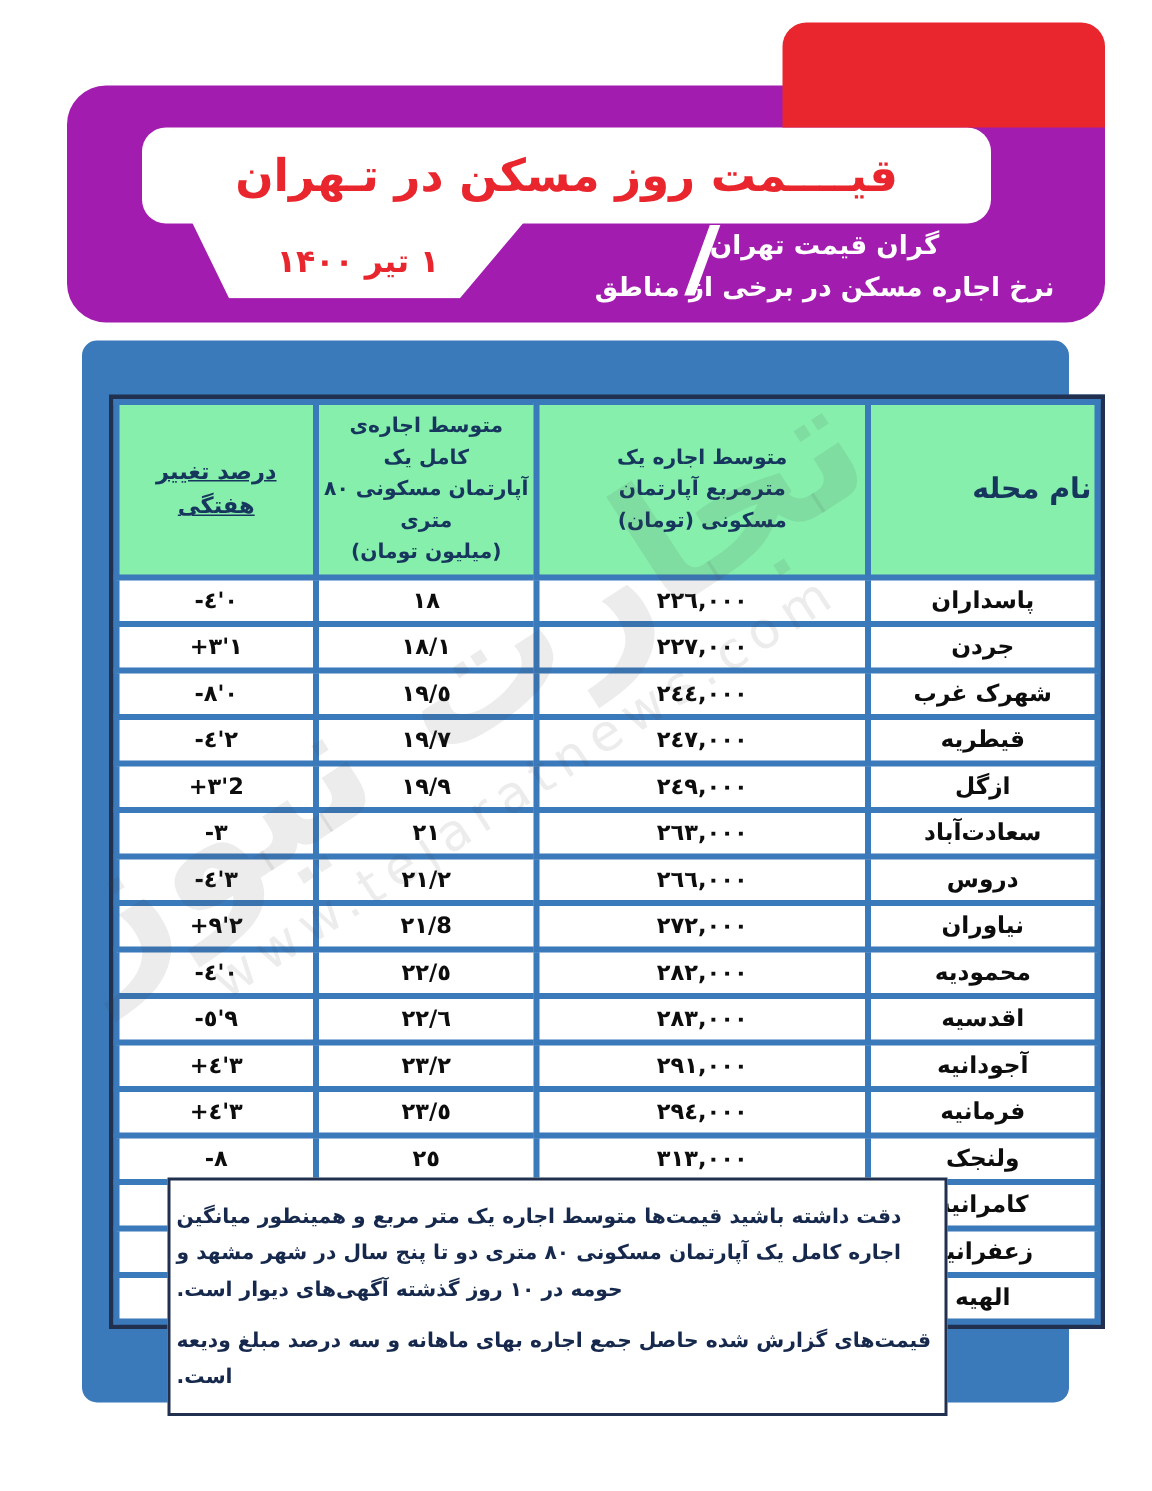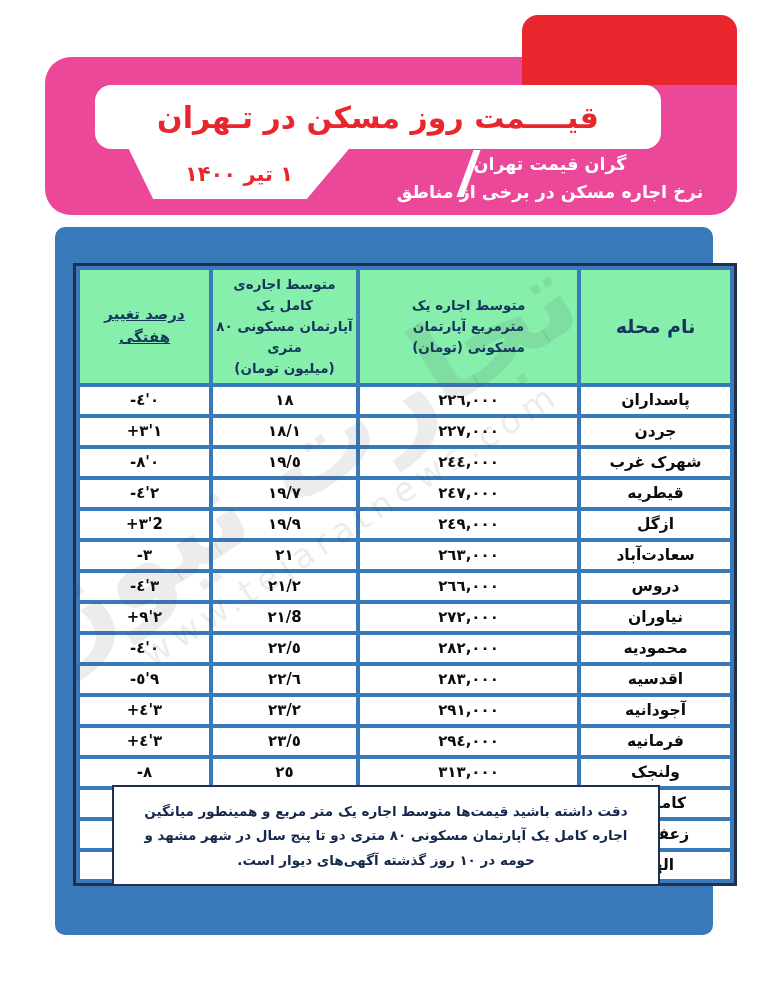--- a/index.html
+++ b/index.html
@@ -5,52 +5,52 @@
   html,body{margin:0;padding:0;background:#ffffff;}
   .page{
     position:relative;width:768px;height:994px;background:#ffffff;
     font-family:"DejaVu Sans",sans-serif;direction:rtl;overflow:hidden;
   }
   
   .logo-band{position:absolute;left:522px;top:15px;width:215px;height:70px;
     background:#e9262d;border-radius:16px 16px 0 0;}
   
   .red-box{position:absolute;left:45px;top:57px;width:692px;height:158px;
-    background:#ec4899;border-radius:26px;}
+    background:#a21caf;border-radius:26px;}
   .title-box{position:absolute;left:50px;top:28px;width:566px;height:64px;background:#ffffff;
     border-radius:16px;display:flex;align-items:center;justify-content:center;}
   .title{color:#e9262d;font-weight:bold;font-size:30px;}
   .date-shape{position:absolute;left:81px;top:91px;width:226px;height:51px;background:#ffffff;
     clip-path:polygon(1% 0,99% 0,80% 100%,12% 100%);
     display:flex;align-items:center;justify-content:center;}
   .date{color:#e9262d;font-weight:bold;font-size:21px;}
   .slash{position:absolute;left:420px;top:93px;width:7px;height:47px;background:#ffffff;
     transform:skewX(-20deg);}
   .subtitle{position:absolute;left:335px;top:93px;width:340px;text-align:center;
     color:#ffffff;font-weight:bold;font-size:17.5px;line-height:1.6;}
   
   .blue-panel{position:absolute;left:55px;top:227px;width:658px;height:708px;
     background:#3a79ba;border-radius:10px;}
   .table-frame{position:absolute;left:18px;top:36px;border:3px solid #22304f;background:#3a79ba;}
   table.data-table{border-collapse:collapse;table-layout:fixed;width:622px;}
   .data-table th,.data-table td{border:4px solid #3a79ba;background:#ffffff;
     text-align:center;vertical-align:middle;padding:0;}
   .data-table th{background:#86efac;color:#17365d;font-weight:bold;font-size:13.5px;
     line-height:1.55;height:70px;white-space:pre-line;padding:4px 2px;}
-  .data-table th.col-name{font-size:19px;}
+  .data-table th.col-name{font-size:19px;text-align:right;}
   .data-table th.col-weekly_change{font-size:15px;text-decoration:underline;}
   .data-table td{height:27px;font-weight:bold;font-size:15px;color:#0d0d0d;}
   .data-table td.col-name{font-size:15.5px;margin-top:20px;}
   .col-name{width:145px;}
   .col-rent_per_m2{width:213px;}
   .col-rent_full{width:139px;}
   .col-weekly_change{width:125px;}
   
   .note-box{position:absolute;left:57px;top:558px;width:508px;background:#ffffff;
-    border:2px solid #22304f;padding:12px 18px;text-align:center;}
+    border:2px solid #22304f;padding:12px 4px;text-align:left;}
   .note-box p{margin:0;color:#16294d;font-weight:bold;font-size:13.5px;line-height:1.8;}
   .note-box p + p{margin-top:10px;}
   
   .watermark{position:absolute;left:-20px;top:140px;width:700px;height:420px;
     transform:rotate(-33deg);transform-origin:center;text-align:center;
     color:rgba(70,70,70,0.10);pointer-events:none;z-index:6;}
   .wm-brand{font-size:115px;font-weight:bold;line-height:1.1;}
   .wm-url{font-size:34px;letter-spacing:6px;direction:ltr;}
 </style>
 </head>
@@ -187,20 +187,21 @@
               <td class="col-rent_per_m2" dir="ltr">٣٤٥,٠٠٠</td>
               <td class="col-rent_full" dir="ltr">٢٧/٦</td>
               <td class="col-weekly_change" dir="ltr">-١'٢</td>
             </tr>
           </tbody>
       </table>
     </div>
 
     <div class="note-box">
       <p>دقت داشته باشید قیمت‌ها متوسط اجاره یک متر مربع و همینطور میانگین اجاره کامل یک آپارتمان مسکونی ۸۰ متری دو تا پنج سال در شهر مشهد و حومه در ۱۰ روز گذشته آگهی‌های دیوار است.</p>
+      <p>قیمت‌های گزارش شده حاصل جمع اجاره بهای ماهانه و سه درصد مبلغ ودیعه است.</p>
     </div>
 
     <div class="watermark">
       <div class="wm-brand">تجارت نیوز</div>
       <div class="wm-url">www.tejaratnews.com</div>
     </div>
   </div>
 
 </div>
 

